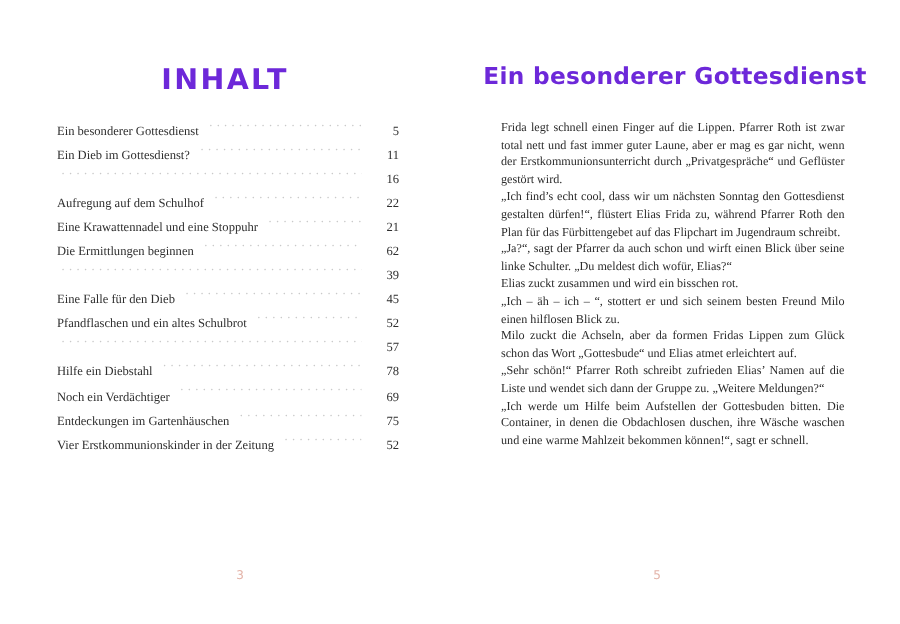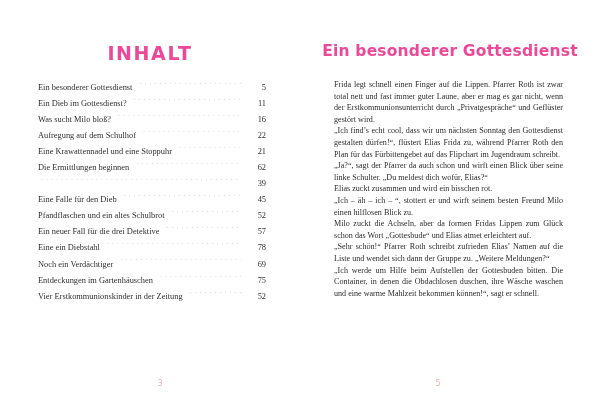--- a/index.html
+++ b/index.html
@@ -32,21 +32,21 @@
 
   
   .heading {
     position: absolute;
     top: 44px;
     left: 0;
     width: 100%;
     text-align: center;
     font-family: "DejaVu Sans", "Liberation Sans", sans-serif;
     font-weight: bold;
-    color: #ec4899;
+    color: #6d28d9;
     letter-spacing: 0.6px;
     line-height: 1;
   }
   .heading-inhalt {
     font-size: 19px;
     letter-spacing: 1.6px;
   }
   .heading-chapter {
     font-size: 15.5px;
     letter-spacing: 0.2px;
@@ -143,21 +143,20 @@
         <span class="toc-page">5</span>
       </div>
 
       <div class="toc-row">
         <span class="toc-title">Ein Dieb im Gottesdienst?</span>
         <span class="toc-dots"></span>
         <span class="toc-page">11</span>
       </div>
 
       <div class="toc-row">
-        <span class="toc-title">Was sucht Milo bloß?</span>
         <span class="toc-dots"></span>
         <span class="toc-page">16</span>
       </div>
 
       <div class="toc-row">
         <span class="toc-title">Aufregung auf dem Schulhof</span>
         <span class="toc-dots"></span>
         <span class="toc-page">22</span>
       </div>
 
@@ -184,27 +183,26 @@
         <span class="toc-page">45</span>
       </div>
 
       <div class="toc-row">
         <span class="toc-title">Pfandflaschen und ein altes Schulbrot</span>
         <span class="toc-dots"></span>
         <span class="toc-page">52</span>
       </div>
 
       <div class="toc-row">
-        <span class="toc-title">Ein neuer Fall für die drei Detektive</span>
         <span class="toc-dots"></span>
         <span class="toc-page">57</span>
       </div>
 
       <div class="toc-row">
-        <span class="toc-title">Eine ein Diebstahl</span>
+        <span class="toc-title">Hilfe ein Diebstahl</span>
         <span class="toc-dots"></span>
         <span class="toc-page">78</span>
       </div>
 
       <div class="toc-row">
         <span class="toc-title">Noch ein Verdächtiger</span>
         <span class="toc-dots"></span>
         <span class="toc-page">69</span>
       </div>
 
@@ -227,21 +225,21 @@
 
   <div class="page page-right">
 
     <div class="heading heading-chapter">Ein besonderer Gottesdienst</div>
 
     <div class="body-copy">
       <p>Frida legt schnell einen Finger auf die Lippen. Pfarrer Roth ist zwar total nett und fast immer guter Laune, aber er mag es gar nicht, wenn der Erstkommunionsunterricht durch „Privatgespräche“ und Geflüster gestört wird.</p>
       <p>„Ich find’s echt cool, dass wir um nächsten Sonntag den Gottesdienst gestalten dürfen!“, flüstert Elias Frida zu, während Pfarrer Roth den Plan für das Fürbittengebet auf das Flipchart im Jugendraum schreibt.</p>
       <p>„Ja?“, sagt der Pfarrer da auch schon und wirft einen Blick über seine linke Schulter. „Du meldest dich wofür, Elias?“</p>
       <p>Elias zuckt zusammen und wird ein bisschen rot.</p>
-      <p>„Ich – äh – ich – “, stottert er und wirft seinem besten Freund Milo einen hilflosen Blick zu.</p>
+      <p>„Ich – äh – ich – “, stottert er und sich seinem besten Freund Milo einen hilflosen Blick zu.</p>
       <p>Milo zuckt die Achseln, aber da formen Fridas Lippen zum Glück schon das Wort „Gottesbude“ und Elias atmet erleichtert auf.</p>
       <p>„Sehr schön!“ Pfarrer Roth schreibt zufrieden Elias’ Namen auf die Liste und wendet sich dann der Gruppe zu. „Weitere Meldungen?“</p>
       <p>„Ich werde um Hilfe beim Aufstellen der Gottesbuden bitten. Die Container, in denen die Obdachlosen duschen, ihre Wäsche waschen und eine warme Mahlzeit bekommen können!“, sagt er schnell.</p>
     </div>
 
     <div class="folio folio-right">5</div>
   </div>
 
 </div>
 

